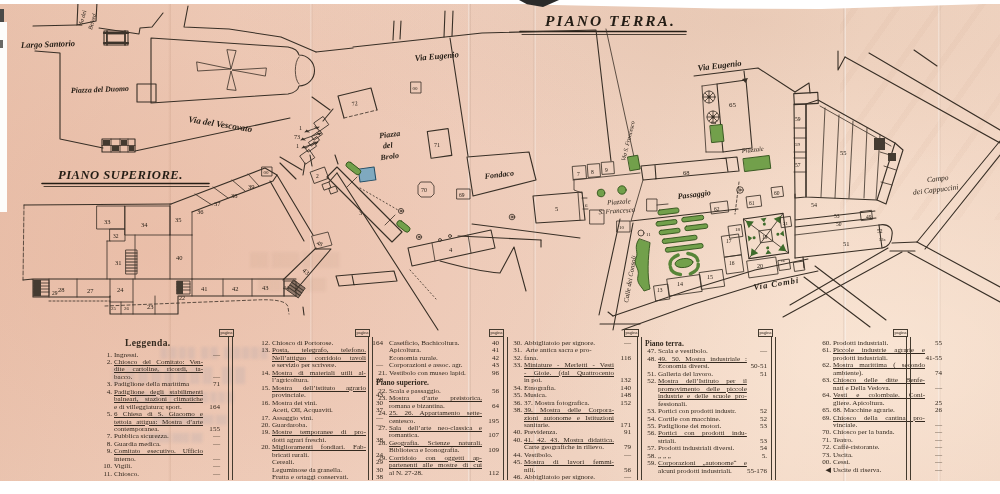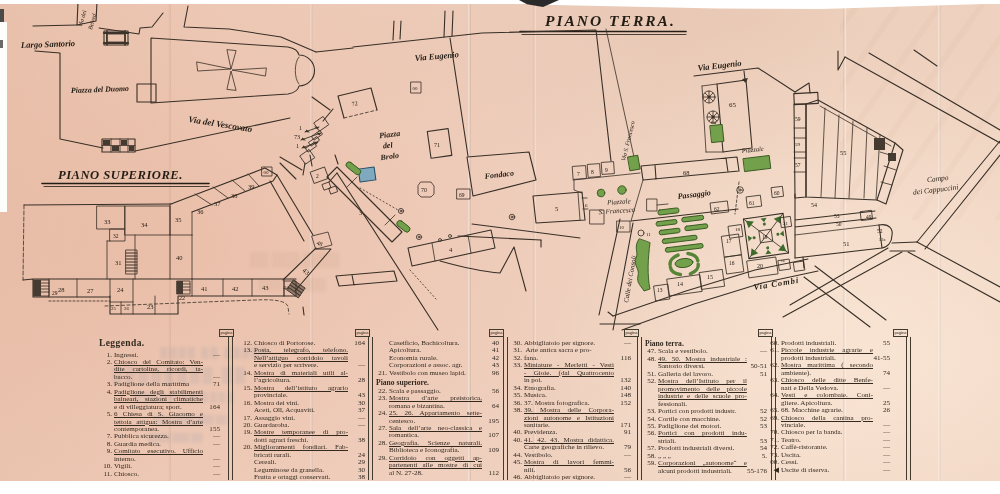--- a/index.html
+++ b/index.html
@@ -14,21 +14,21 @@
  background:repeating-linear-gradient(125deg, rgba(0,0,0,0) 0 14px, rgba(150,95,65,.035) 14px 20px, rgba(0,0,0,0) 20px 34px);}
 .crease{position:absolute;top:0;height:494px;width:3px;}
 .legend{position:absolute;color:#33291f;}
 .legend table{border-collapse:collapse;width:100%;}
 .legend td{font-size:7.1px;line-height:7.45px;vertical-align:top;padding:0;
  font-family:"Liberation Serif",serif;}
 .legend td.n{width:13px;text-align:right;padding-right:2px;white-space:nowrap;}
 .legend td.t{text-align:left;white-space:nowrap;overflow:visible;}
 .legend td.t.j{text-align-last:justify;text-decoration:underline;}
 .legend td.p{width:17px;text-align:right;vertical-align:bottom;white-space:nowrap;}
-.lhead{font-size:9.5px;font-weight:bold;letter-spacing:.4px;}
+.lhead{font-size:9.5px;font-weight:bold;letter-spacing:.4px;margin-left:26px;}
 .sep{position:absolute;width:3px;border-left:1px solid #433a2e;border-right:1px solid #433a2e;}
 .pagbox{position:absolute;border:1px solid #433a2e;font-size:4.5px;line-height:6px;
  text-align:center;color:#33291f;background:transparent;font-family:"Liberation Serif",serif;}
 </style></head>
 <body>
 <div id="page">
 
  <div id="paper"></div>
  <div id="streaks"></div>
 
@@ -707,21 +707,21 @@
           <td class="t">Chiosco.</td>
           <td class="p">—</td>
         </tr>
   </tbody>
     </table>
  </div>
 
  <div class="pagbox" style="left:219px;top:329px;width:13px;height:6px;">pagina</div>
  <div class="sep" style="left:228px;top:337px;height:143px;"></div>
 
- <div class="legend" style="left:239px;top:340px;width:126px;">
+ <div class="legend" style="left:257px;top:340px;width:126px;">
   <table>
    <tbody>
         <tr>
           <td class="n">12.</td>
           <td class="t">Chiosco di Portorose.</td>
           <td class="p">164</td>
         </tr>
    <tr>
           <td class="n">13.</td>
           <td class="t j">Posta, telegrafo, telefono.</td>
@@ -1033,21 +1033,21 @@
           <td class="t">Scala e vestibolo.</td>
           <td class="p">—</td>
         </tr>
    <tr>
           <td class="n">48.</td>
           <td class="t j">49. 50. Mostra industriale :</td>
           <td class="p"></td>
         </tr>
    <tr>
           <td class="n"></td>
-          <td class="t">Santorio diversi.</td>
+          <td class="t">Economia diversi.</td>
           <td class="p">50-51</td>
         </tr>
    <tr>
           <td class="n">51.</td>
           <td class="t">Galleria del lavoro.</td>
           <td class="p">51</td>
         </tr>
    <tr>
           <td class="n">52.</td>
           <td class="t j">Mostra dell’Istituto per il</td>
@@ -1113,21 +1113,21 @@
           <td class="t">alcuni prodotti industriali.</td>
           <td class="p">55-176</td>
         </tr>
   </tbody>
     </table>
  </div>
 
  <div class="pagbox" style="left:758px;top:329px;width:13px;height:6px;">pagina</div>
  <div class="sep" style="left:771px;top:337px;height:143px;"></div>
 
- <div class="legend" style="left:766px;top:340px;width:124px;">
+ <div class="legend" style="left:818px;top:340px;width:124px;">
   <table>
    <tbody>
         <tr>
           <td class="n">60.</td>
           <td class="t">Prodotti industriali.</td>
           <td class="p">55</td>
         </tr>
    <tr>
           <td class="n">61.</td>
           <td class="t j">Piccole industrie agrarie e</td>

